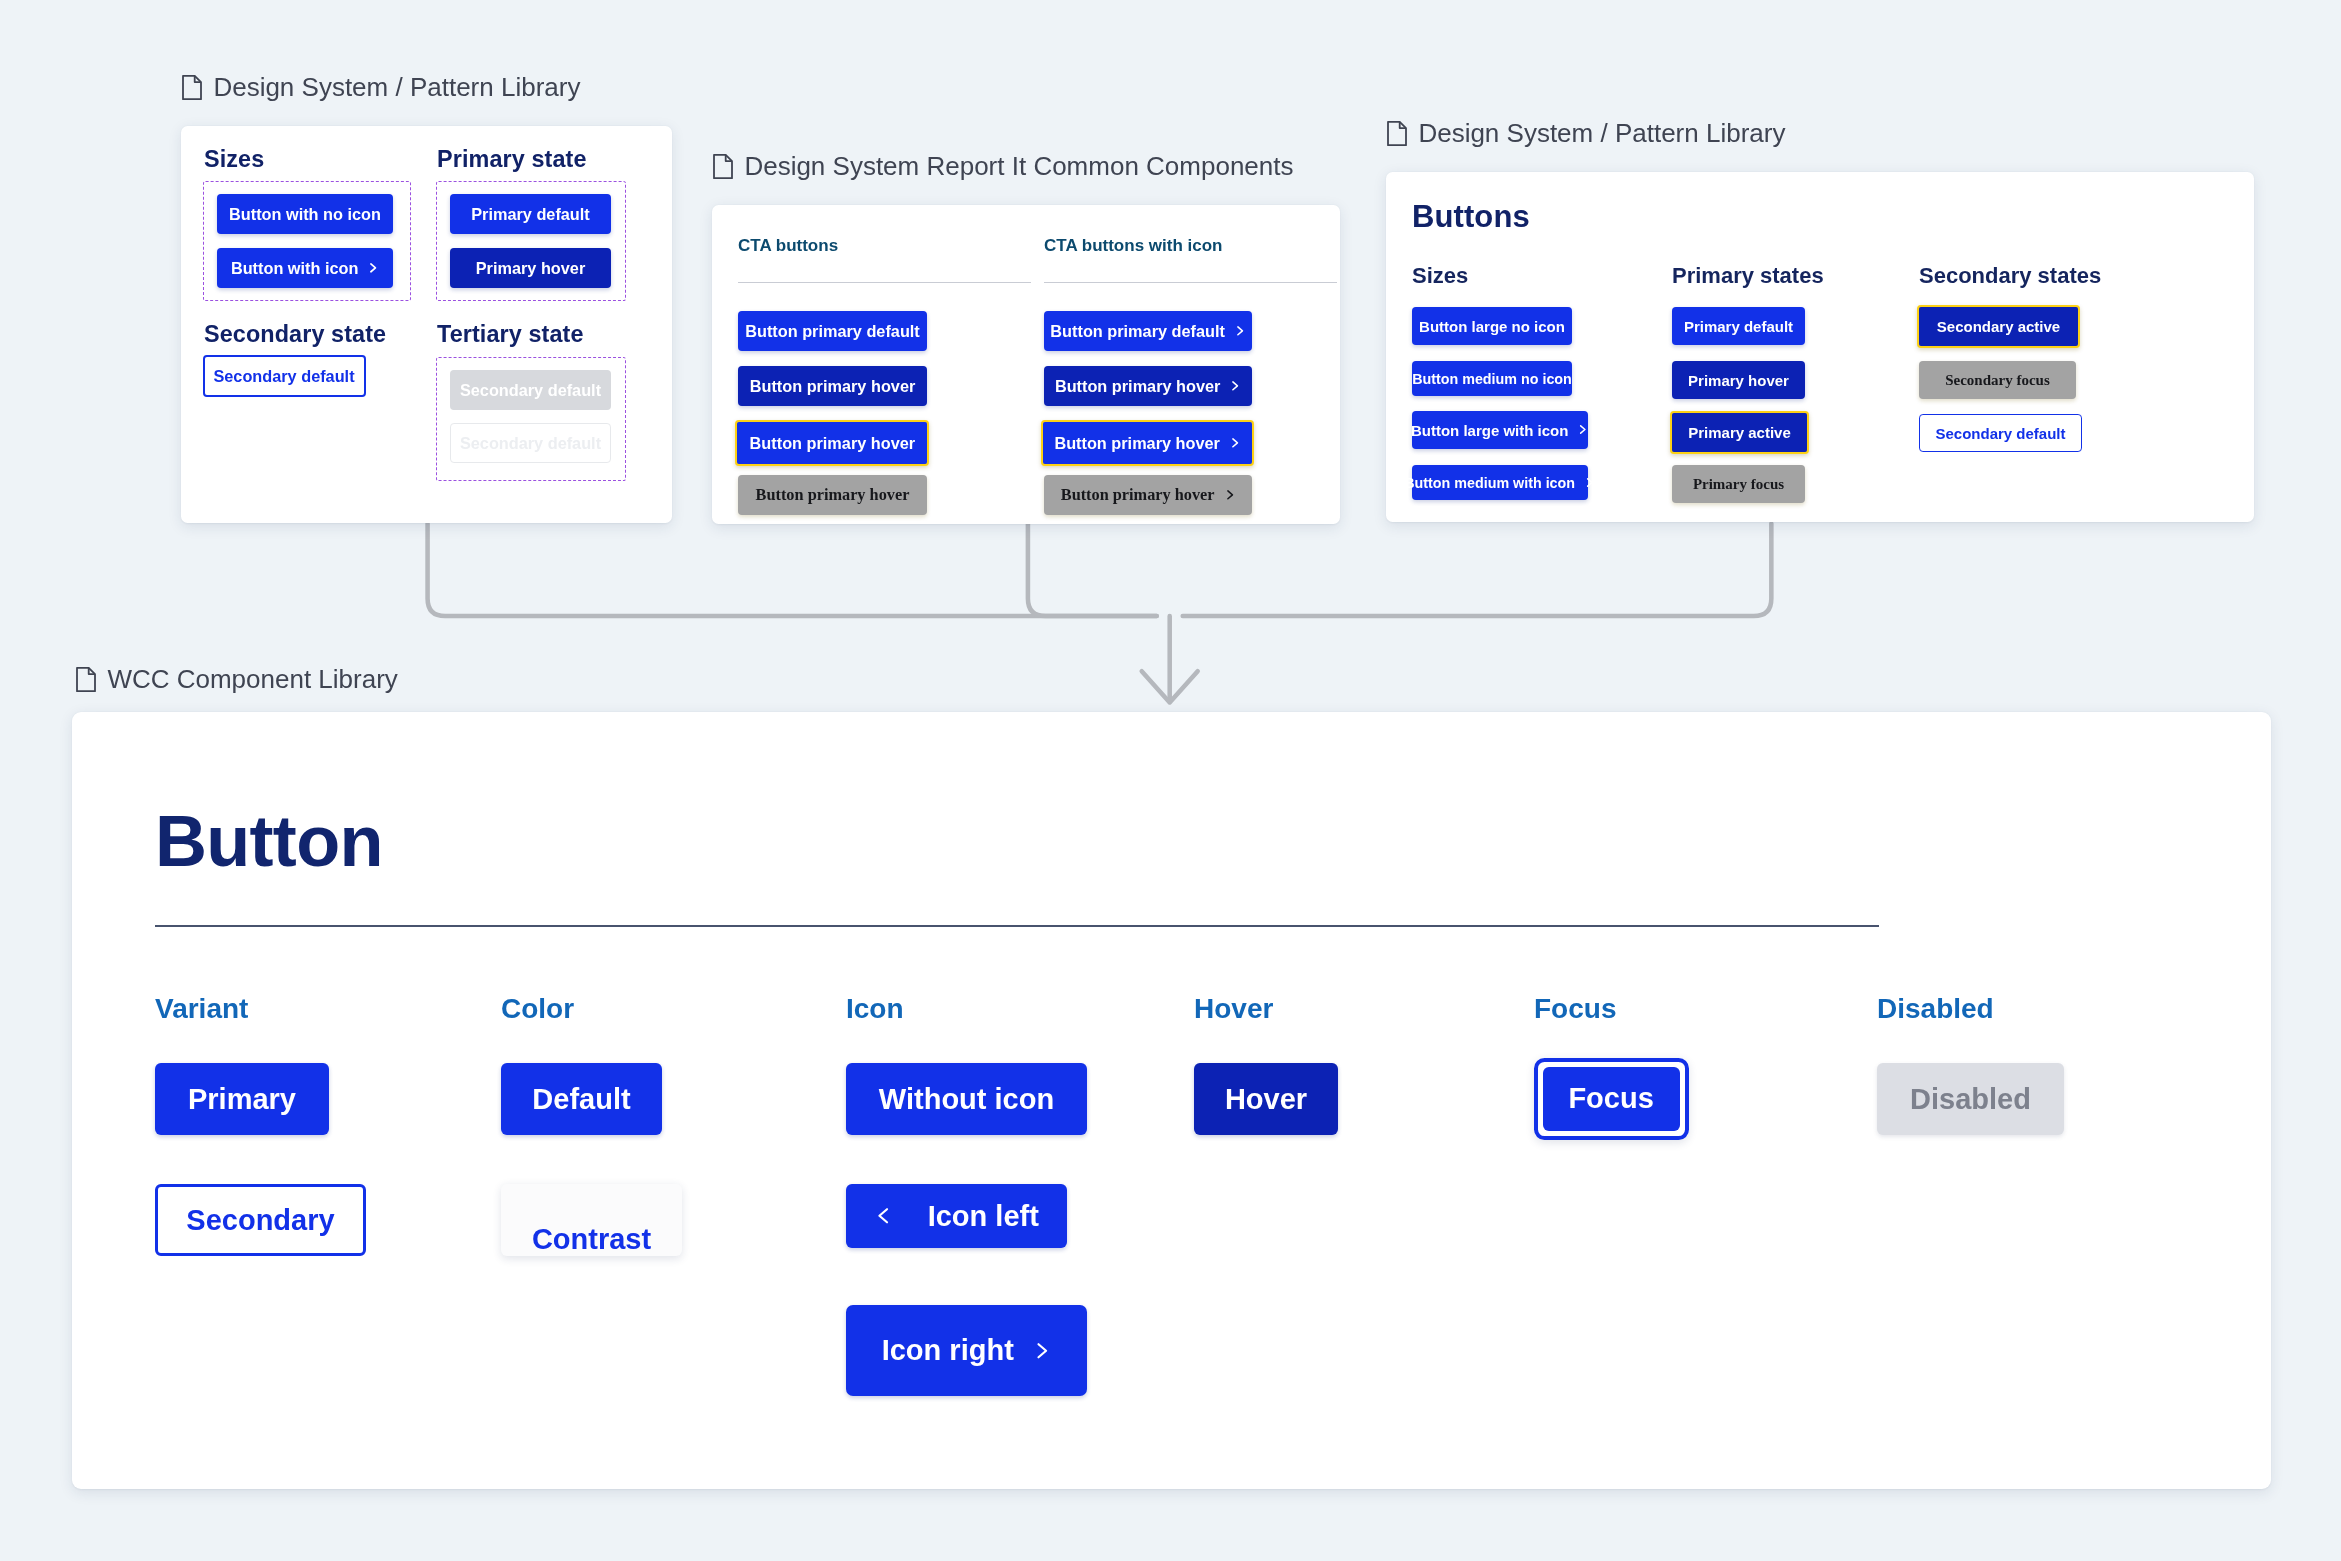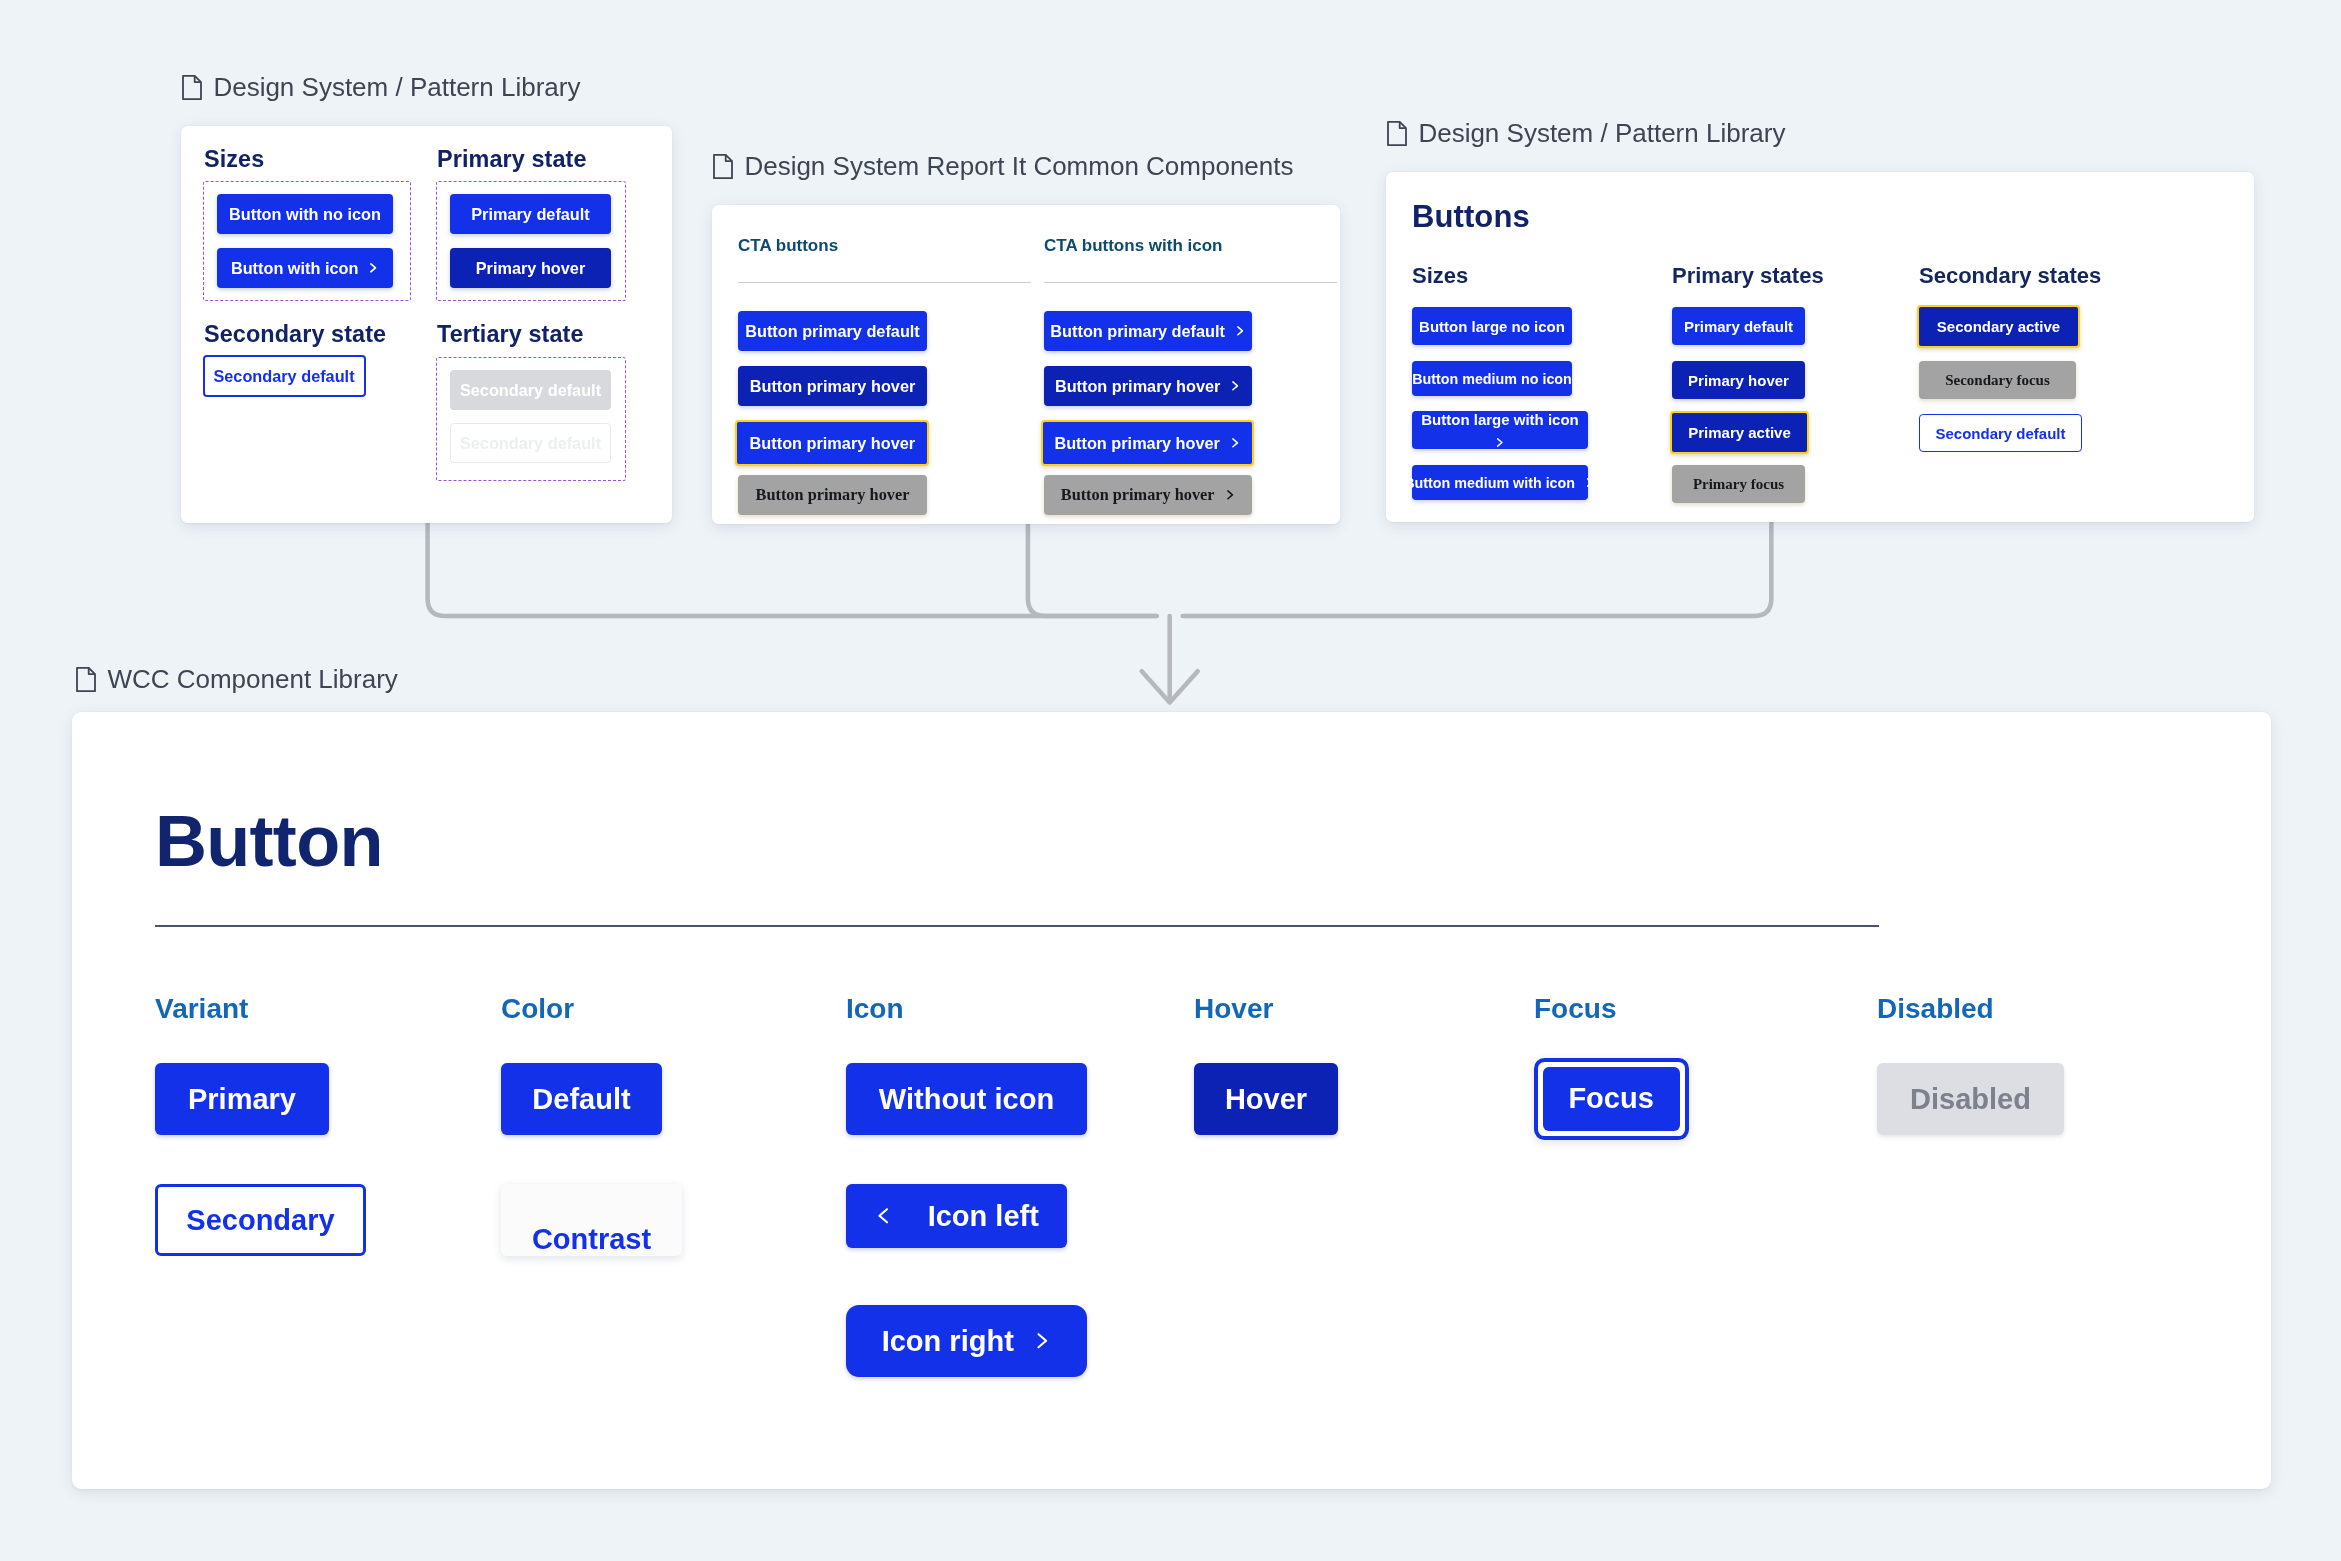--- a/index.html
+++ b/index.html
@@ -252,21 +252,21 @@
     <div class="col-head" style="position:absolute; left:26px;  top:91px; font-size:22px;">Sizes</div>
     <div class="col-head" style="position:absolute; left:286px; top:91px; font-size:22px;">Primary states</div>
     <div class="col-head" style="position:absolute; left:533px; top:91px; font-size:22px;">Secondary states</div>
 
     <div class="btn pri" style="position:absolute; left:26px; top:135px; width:160px; height:38px; font-size:15px;">
       <span>Button large no icon</span>
       </div>
     <div class="btn pri" style="position:absolute; left:26px; top:189px; width:160px; height:35px; font-size:14.3px;">
       <span>Button medium no icon</span>
       </div>
-    <div class="btn pri" style="position:absolute; left:26px; top:239px; width:176px; height:38px; font-size:15px;flex-direction:column;">
+    <div class="btn pri" style="position:absolute; left:26px; top:239px; width:176px; height:38px; font-size:15px;">
       <span>Button large with icon</span>
       <span class="chev">
           <svg viewBox="0 0 18 18" width="11" height="11" fill="none" stroke="#fff" stroke-width="2.4" stroke-linecap="round" stroke-linejoin="round">
             <path d="M6 3 L13 9 L6 15"></path>
           </svg>
         </span>
       </div>
     <div class="btn pri" style="position:absolute; left:26px; top:293px; width:176px; height:35px; font-size:14.3px;">
       <span>Button medium with icon</span>
       <span class="chev">
@@ -342,21 +342,21 @@
       <span>Without icon</span>
       </div>
     <div class="btn pri" style="position:absolute; left:774px; top:472px; width:221px; height:64px; font-size:29px; border-radius:5.9px; gap:34px;">
       <span class="chev" style="width:19.5px;height:19.5px;">
         <svg viewBox="0 0 18 18" width="19.5" height="19.5" fill="none" stroke="#fff" stroke-width="2" stroke-linecap="round" stroke-linejoin="round">
             <path d="M12 3 L5 9 L12 15"></path>
           </svg>
         </span>
       <span>Icon left</span>
       </div>
-    <div class="btn pri" style="position:absolute; left:774px; top:593px; width:241px; height:72px; font-size:29px; border-radius:13px; gap:18px;">
+    <div class="btn pri" style="position:absolute; left:774px; top:593px; width:241px; height:91px; font-size:29px; border-radius:7px; gap:18px;">
       <span>Icon right</span>
       <span class="chev" style="width:19.5px;height:19.5px;">
         <svg viewBox="0 0 18 18" width="19.5" height="19.5" fill="none" stroke="#fff" stroke-width="2" stroke-linecap="round" stroke-linejoin="round">
             <path d="M6 3 L13 9 L6 15"></path>
           </svg>
         </span>
       </div>
 
     <div class="btn prihv" style="position:absolute; left:1122px; top:351px; width:144px; height:72px; font-size:29px; border-radius:5.9px;">
       <span>Hover</span>

